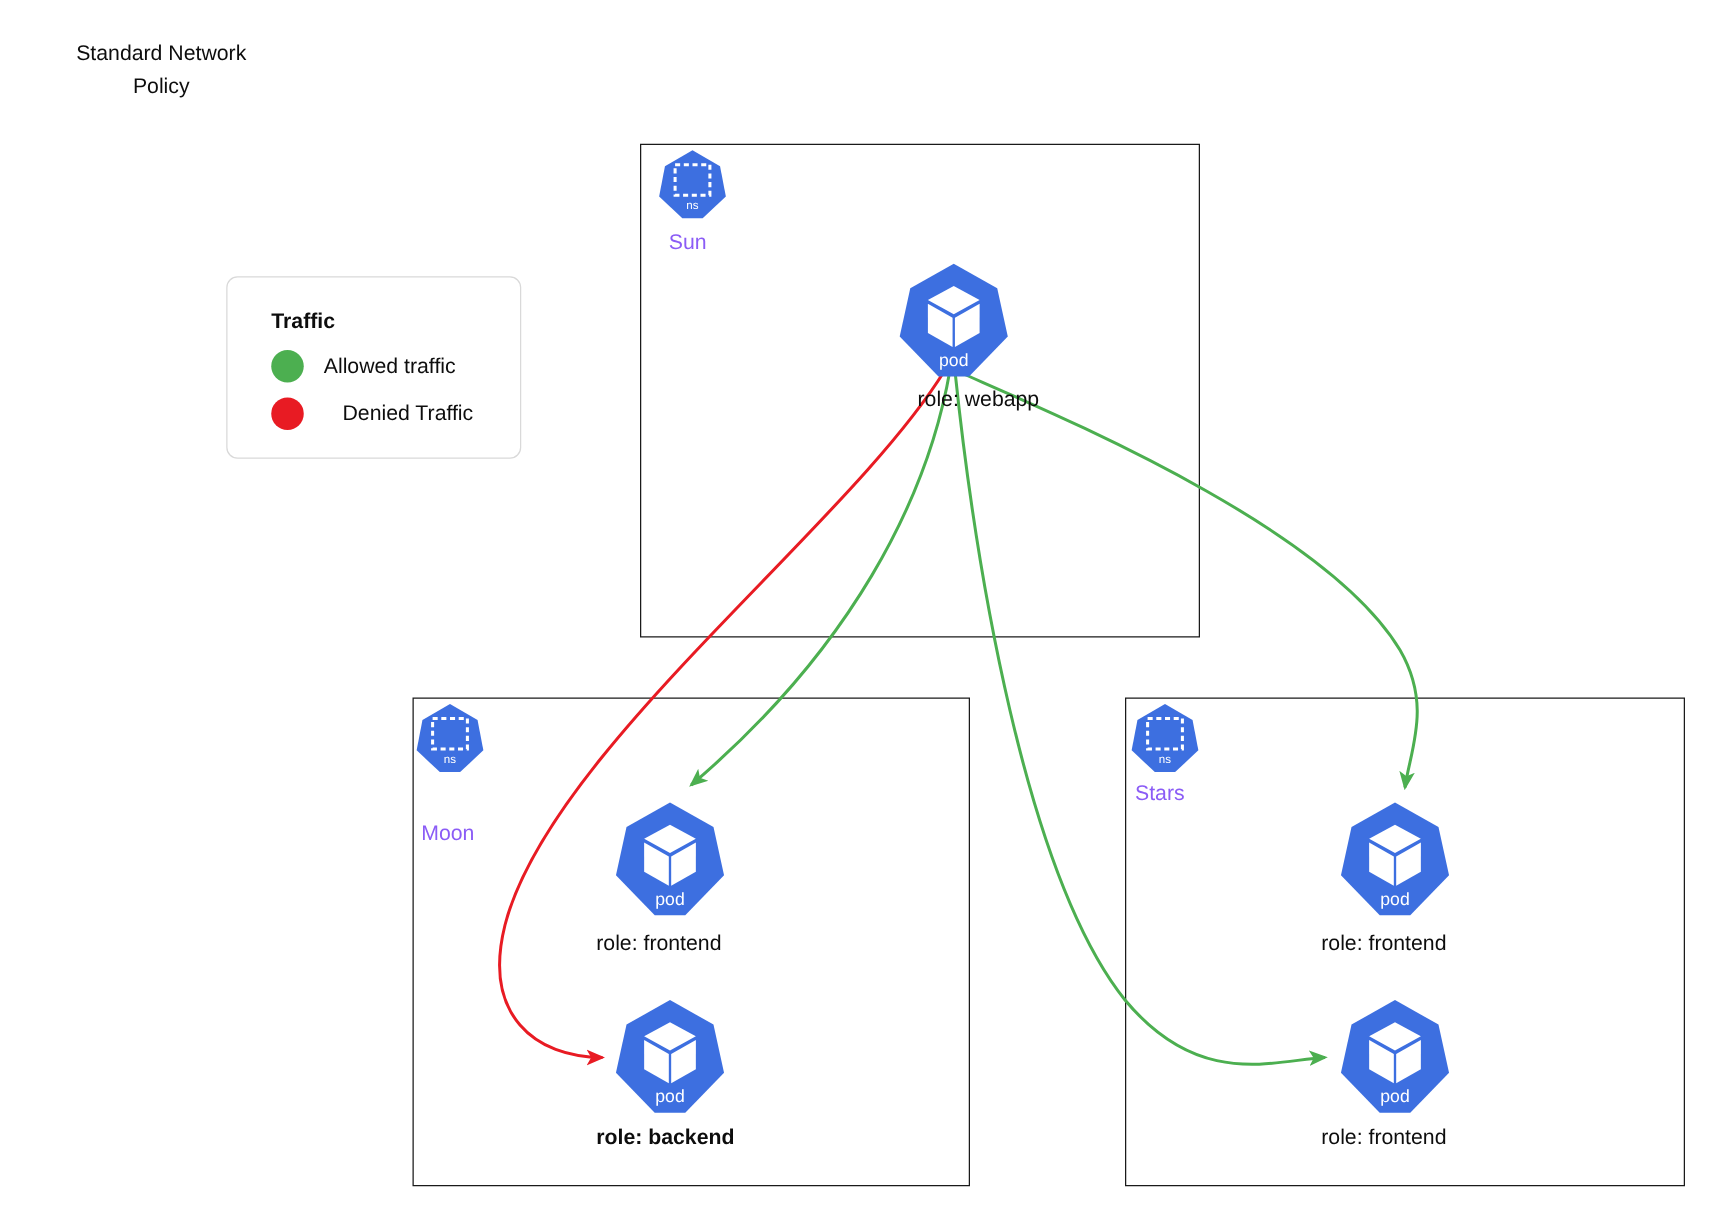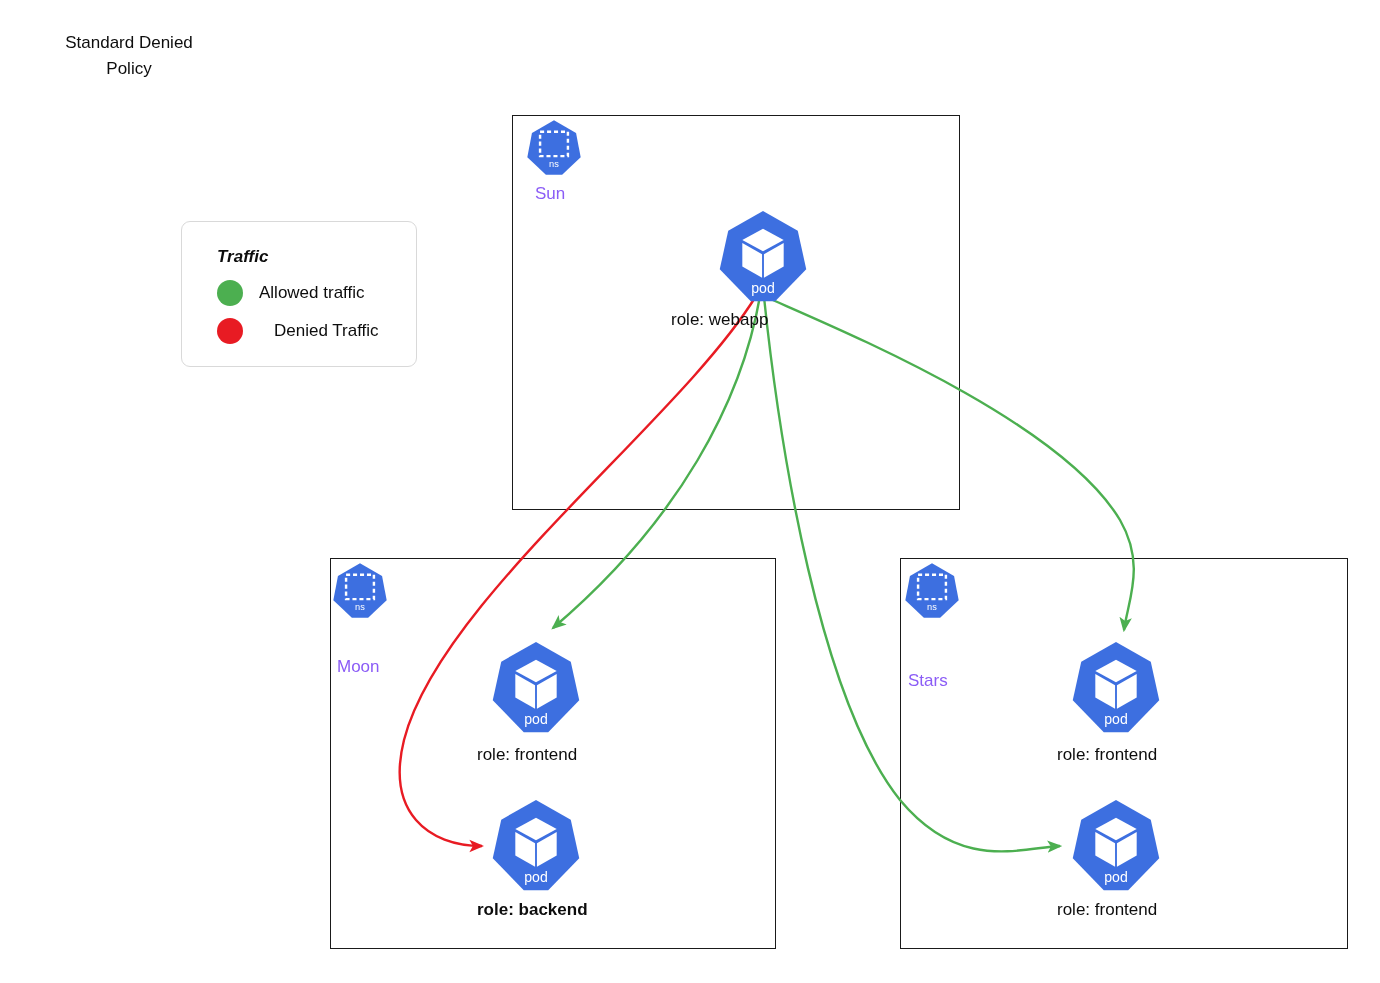--- a/index.html
+++ b/index.html
@@ -44,21 +44,20 @@
     border: 1px solid #d9d9d9;
     border-radius: 9px;
   }
   .legend-title {
     position: absolute;
     left: 35px;
     top: 25px;
     font-size: 17px;
     font-weight: bold;
     color: #0d0d0d;
-    font-style: italic;
   }
   .legend-row {
     position: absolute;
     left: 35px;
     display: flex;
     align-items: center;
     gap: 16px;
   }
   .legend-row.r1 { top: 58px; justify-content: space-between; }
   .legend-row.r2 { top: 96px; gap: 31px; }
@@ -96,62 +95,62 @@
   .ns-icon.stars { left: 903px; top: 562px; }
 
   .ns-name {
     position: absolute;
     font-size: 17px;
     color: #8b5cf6;
     white-space: nowrap;
   }
   .ns-name.sun   { left: 535px; top: 184px; }
   .ns-name.moon  { left: 337px; top: 625px; margin-top: 32px; }
-  .ns-name.stars { left: 908px; top: 625px; margin-top: 46px; }
+  .ns-name.stars { left: 908px; top: 625px; }
 
   
   .pod {
     position: absolute;
     width: 94px;
     height: 94px;
   }
   .pod.webapp        { left: 716px; top: 210px; }
   .pod.moon-front    { left: 489px; top: 641px; }
   .pod.moon-back     { left: 489px; top: 799px; }
   .pod.stars-front   { left: 1069px; top: 641px; }
   .pod.stars-back    { left: 1069px; top: 799px; }
 
   .pod-label {
     position: absolute;
     font-size: 17px;
     color: #0d0d0d;
     white-space: nowrap;
     text-align: center;
   }
-  .pod-label.webapp      { left: 671px; top: 310px; }
+  .pod-label.webapp      { left: 734px; top: 310px; }
   .pod-label.moon-front  { left: 477px; top: 745px; }
   .pod-label.moon-back   { left: 477px; top: 900px; font-weight: bold; }
   .pod-label.stars-front { left: 1057px; top: 745px; }
   .pod-label.stars-back  { left: 1057px; top: 900px; }
 
   
   #edges {
     position: absolute;
     left: 0; top: 0;
     width: 1380px;
     height: 983px;
     pointer-events: none;
   }
 </style>
 </head>
 <body>
 
 <div id="canvas">
 
-  <div class="title">Standard Denied
+  <div class="title">Standard Network
 Policy</div>
 
   <div class="legend">
     <div class="legend-title">Traffic</div>
     <div class="legend-row r1">
       <span class="legend-dot" style="background:#4caf50"></span>
       <span class="legend-label">Allowed traffic</span>
     </div>
     <div class="legend-row r2">
       <span class="legend-dot" style="background:#e81b23"></span>

